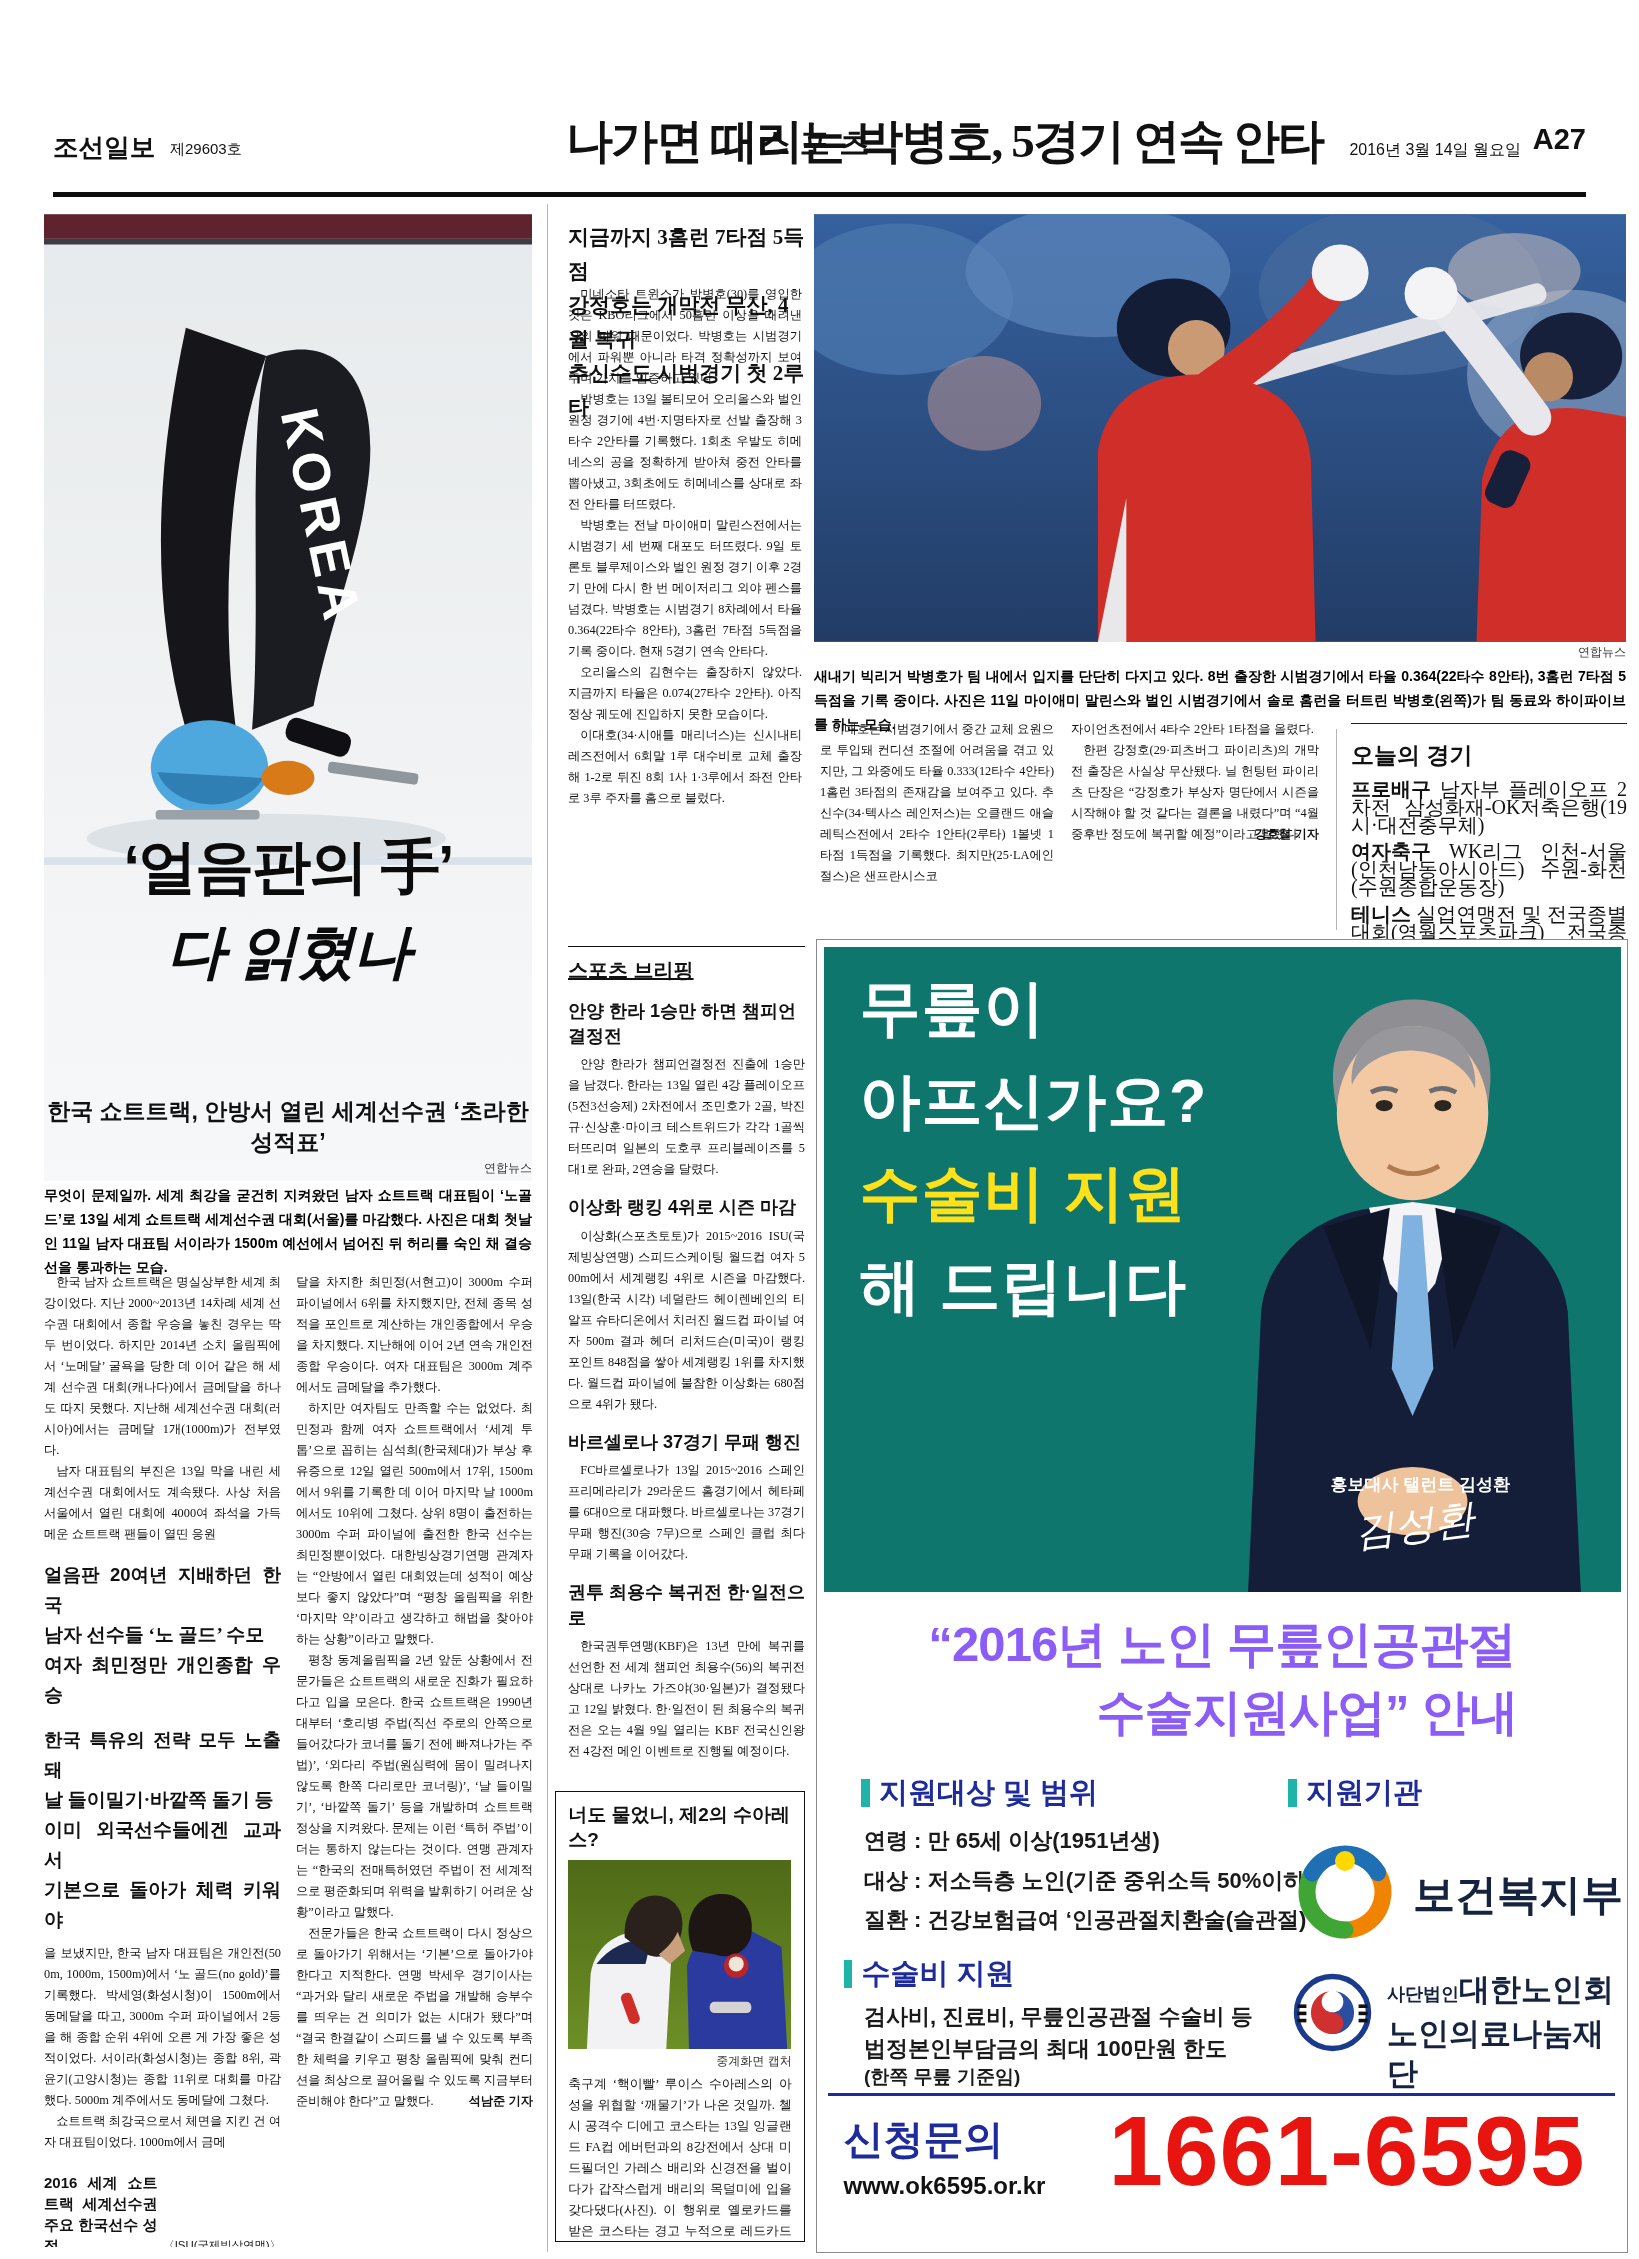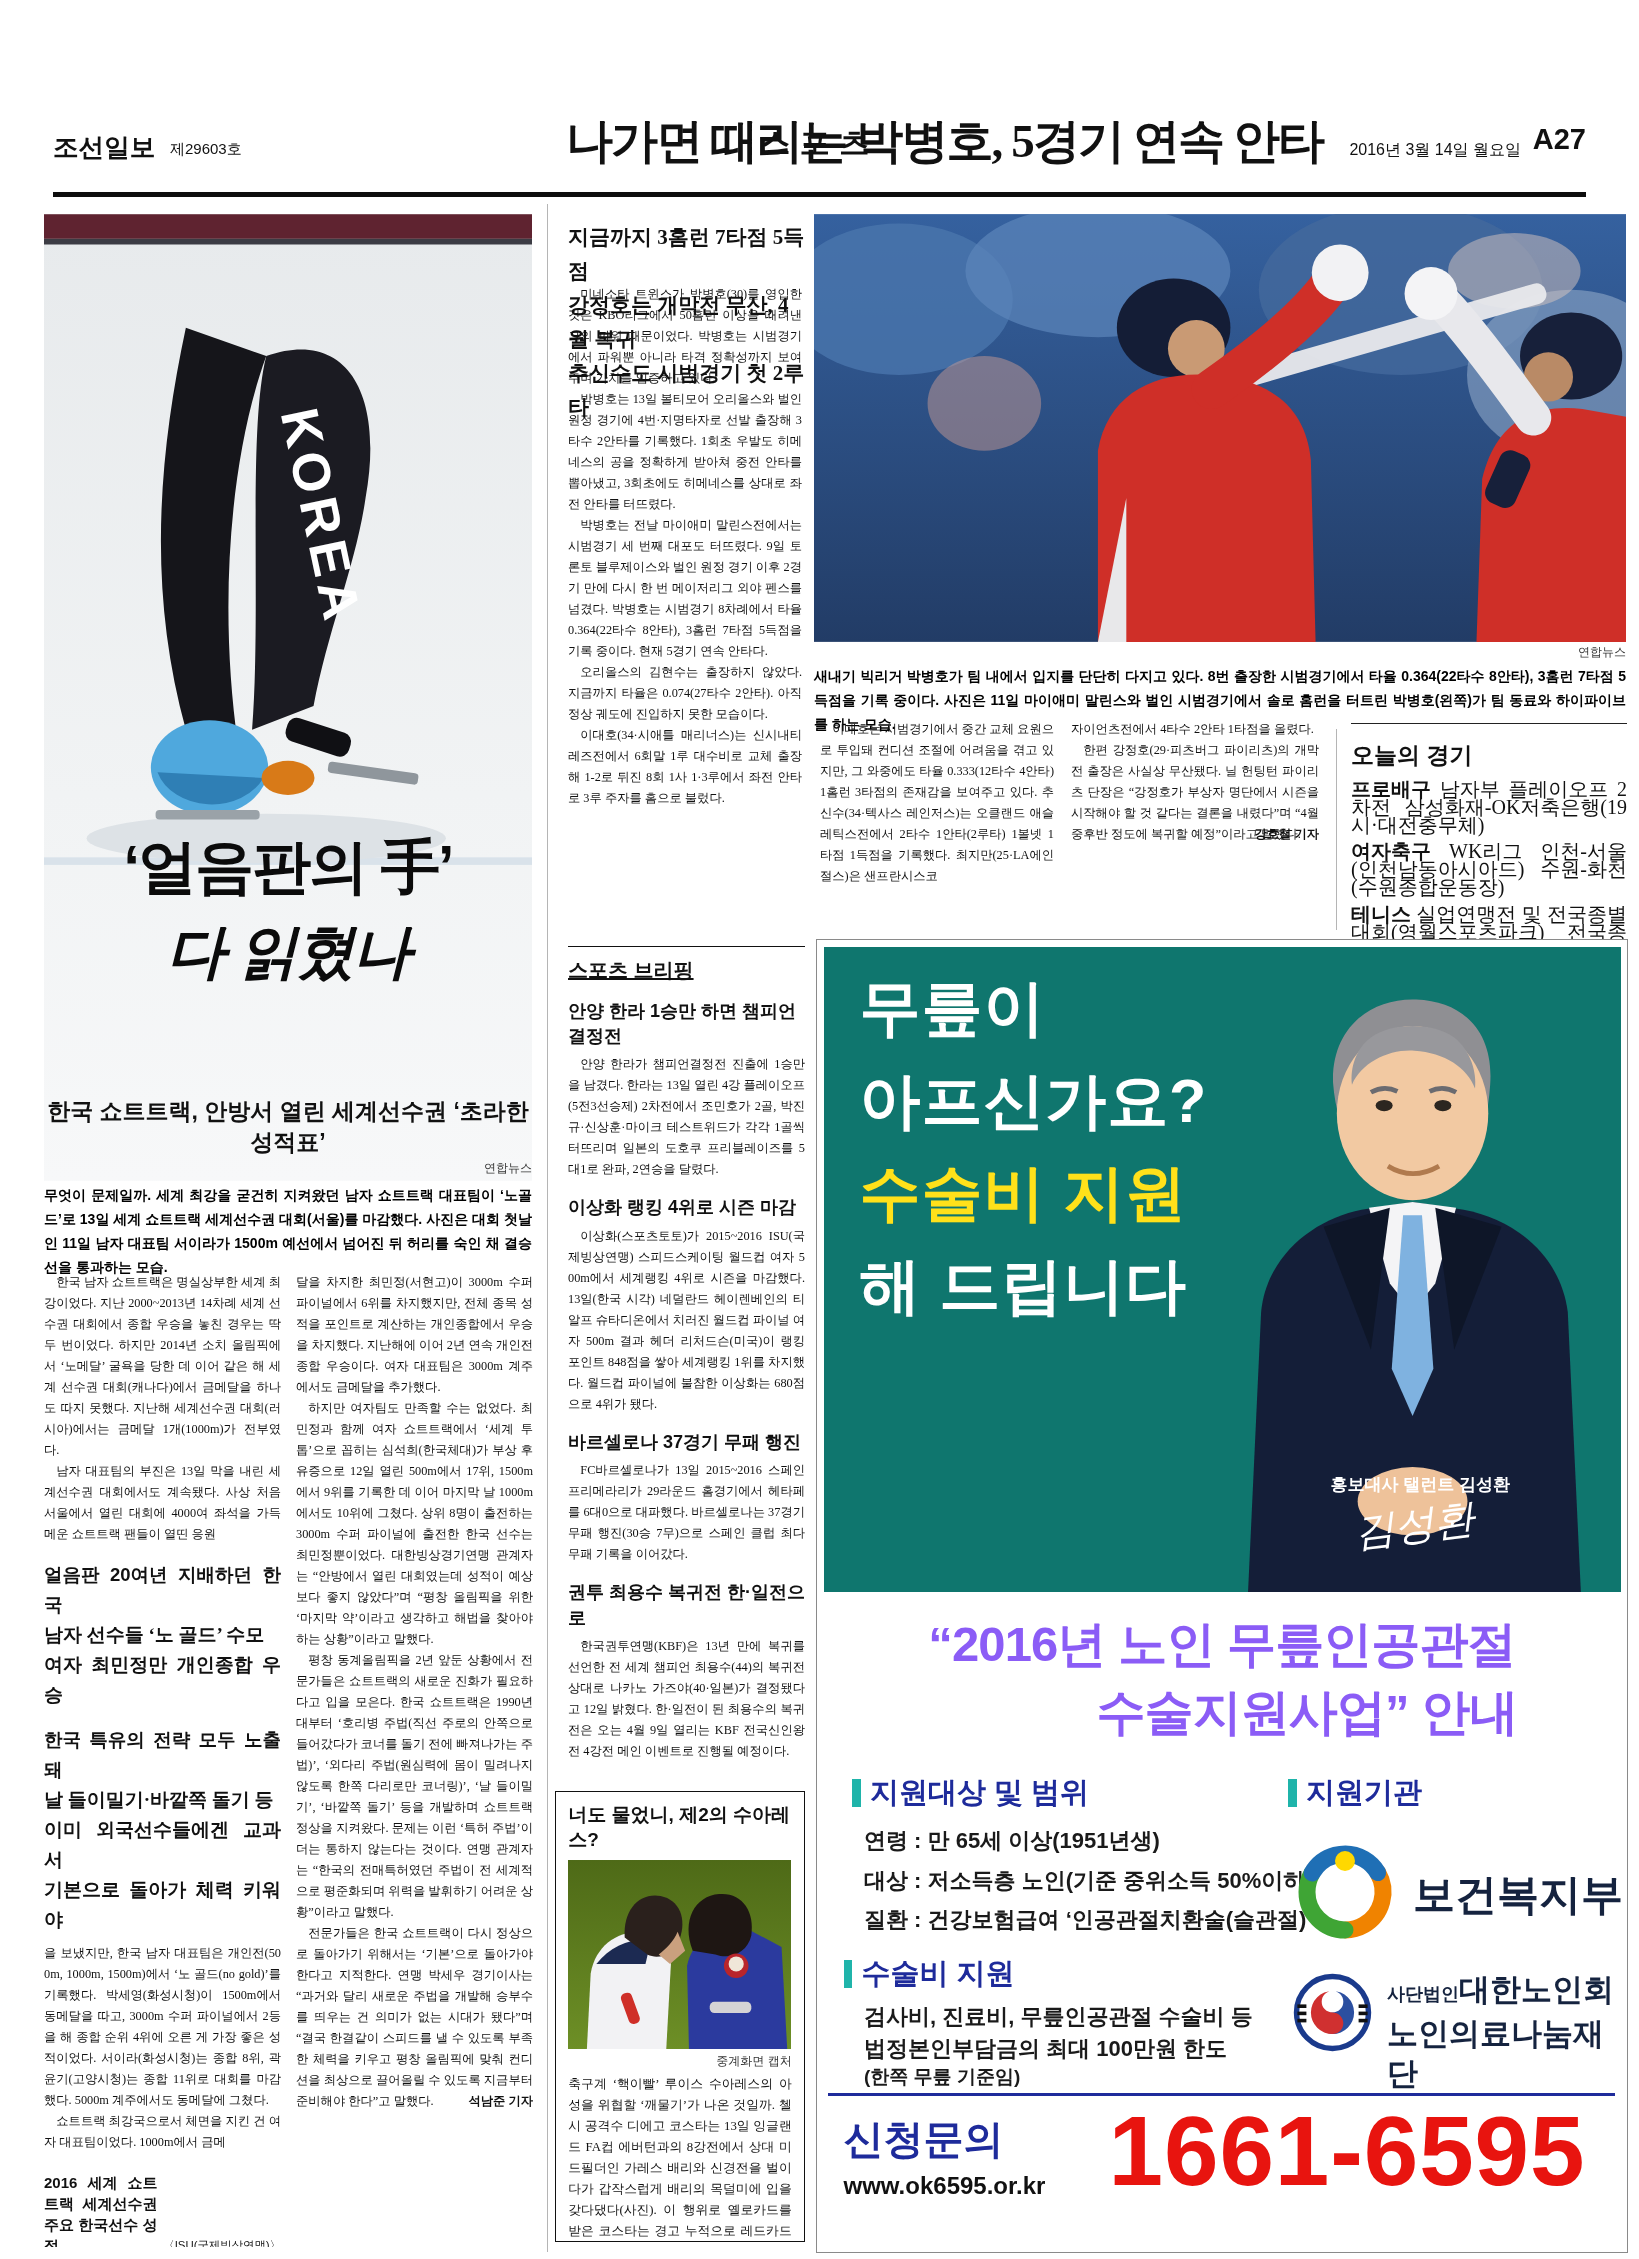--- a/index.html
+++ b/index.html
@@ -261,21 +261,21 @@
 
   <div class="abs briefing">
     <div class="brief-hdr">스포츠 브리핑</div>
     <div class="brief-title">안양 한라 1승만 하면 챔피언 결정전</div>
     <div class="brief-body">안양 한라가 챔피언결정전 진출에 1승만을 남겼다. 한라는 13일 열린 4강 플레이오프(5전3선승제) 2차전에서 조민호가 2골, 박진규·신상훈·마이크 테스트위드가 각각 1골씩 터뜨리며 일본의 도호쿠 프리블레이즈를 5대1로 완파, 2연승을 달렸다.</div>
     <div class="brief-title">이상화 랭킹 4위로 시즌 마감</div>
     <div class="brief-body">이상화(스포츠토토)가 2015~2016 ISU(국제빙상연맹) 스피드스케이팅 월드컵 여자 500m에서 세계랭킹 4위로 시즌을 마감했다. 13일(한국 시각) 네덜란드 헤이렌베인의 티알프 슈타디온에서 치러진 월드컵 파이널 여자 500m 결과 헤더 리처드슨(미국)이 랭킹 포인트 848점을 쌓아 세계랭킹 1위를 차지했다. 월드컵 파이널에 불참한 이상화는 680점으로 4위가 됐다.</div>
     <div class="brief-title">바르셀로나 37경기 무패 행진</div>
     <div class="brief-body">FC바르셀로나가 13일 2015~2016 스페인 프리메라리가 29라운드 홈경기에서 헤타페를 6대0으로 대파했다. 바르셀로나는 37경기 무패 행진(30승 7무)으로 스페인 클럽 최다 무패 기록을 이어갔다.</div>
     <div class="brief-title">권투 최용수 복귀전 한·일전으로</div>
-    <div class="brief-body">한국권투연맹(KBF)은 13년 만에 복귀를 선언한 전 세계 챔피언 최용수(44)의 복귀전 상대로 나카노 가즈야(40·일본)가 결정됐다고 12일 밝혔다. 한·일전이 된 최용수의 복귀전은 오는 4월 9일 열리는 KBF 전국신인왕전 4강전 메인 이벤트로 진행될 예정이다.</div>
+    <div class="brief-body">한국권투연맹(KBF)은 13년 만에 복귀를 선언한 전 세계 챔피언 최용수(56)의 복귀전 상대로 나카노 가즈야(30·일본)가 결정됐다고 12일 밝혔다. 한·일전이 된 최용수의 복귀전은 오는 4월 9일 열리는 KBF 전국신인왕전 4강전 메인 이벤트로 진행될 예정이다.</div>
   </div>
 
   <div class="abs suarez">
     <div class="suarez-title">너도 물었니, 제2의 수아레스?</div>
     <svg width="223" height="189" viewBox="0 0 236 200" style="margin-top:7.6px;">
       <defs>
         <linearGradient id="pitch" x1="0" y1="0" x2="0" y2="1">
           <stop offset="0" stop-color="#4e6a17"></stop>
             <stop offset="1" stop-color="#6d8f26"></stop>
         </linearGradient>
@@ -324,21 +324,21 @@
           <ellipse cx="214" cy="560" rx="58" ry="36" fill="#eec29a"></ellipse>
         </g>
       </svg>
       <div class="ad-amb">홍보대사 탤런트 김성환</div>
       <div class="ad-sign">김성환</div>
     </div>
 
     <div class="ad-title" style="top:672px;">“2016년 노인 무릎인공관절</div>
     <div class="ad-title" style="top:740px; padding-left:170px; box-sizing:border-box;">수술지원사업”  안내</div>
 
-    <div class="ad-sec" style="left:35px; top:833px;">
+    <div class="ad-sec" style="left:44px; top:833px;">
       <span class="bar"></span>
       <span class="t">지원대상 및 범위</span>
     </div>
     <div class="ad-line" style="top:886px;">연령 : 만 65세 이상(1951년생)</div>
     <div class="ad-line" style="top:926px;">대상 : 저소득층 노인(기준 중위소득 50%이하)</div>
     <div class="ad-line" style="top:965px;">질환 : 건강보험급여 ‘인공관절치환술(슬관절)’</div>
 
     <div class="ad-sec" style="left:26.5px; top:1014px;">
       <span class="bar"></span>
       <span class="t">수술비 지원</span>

